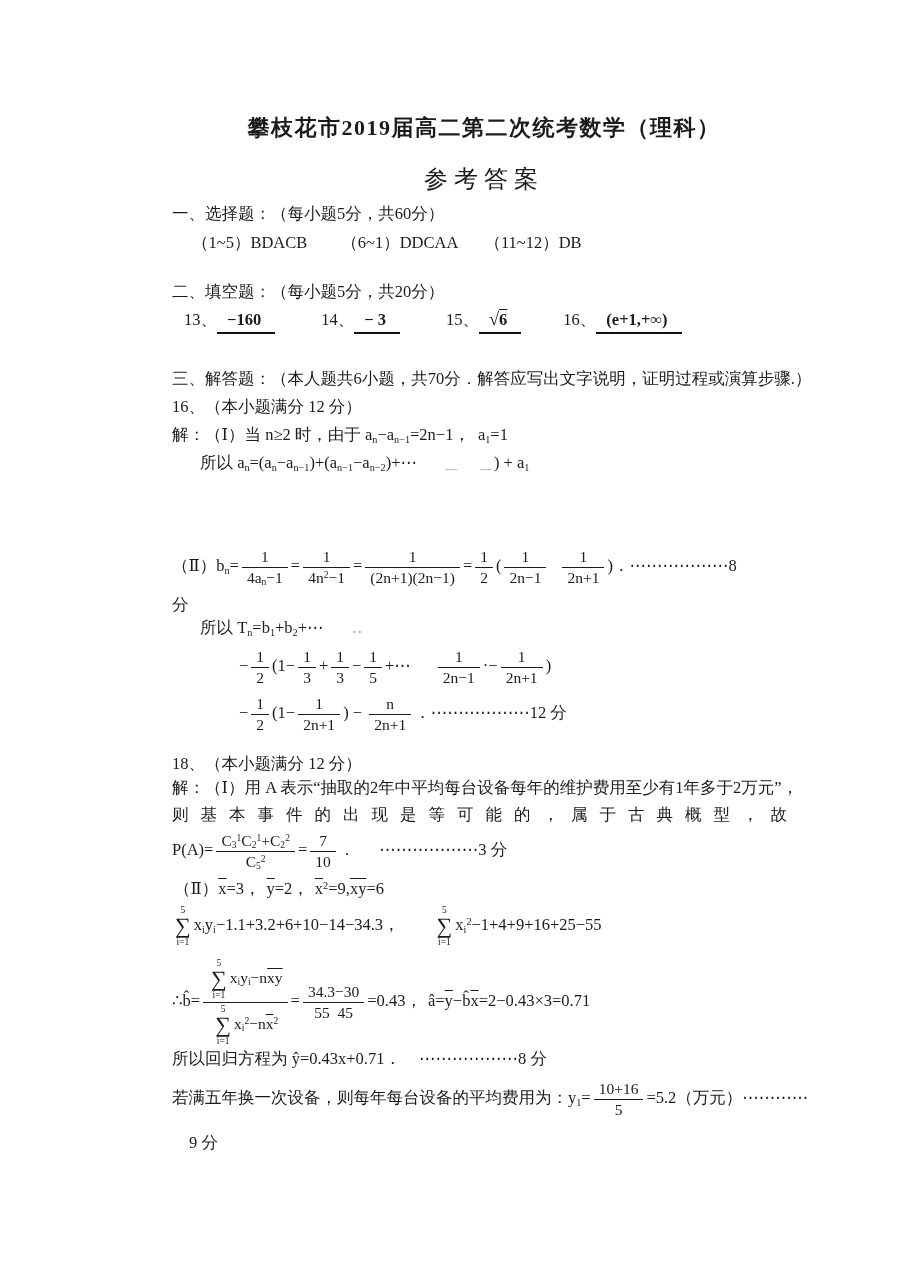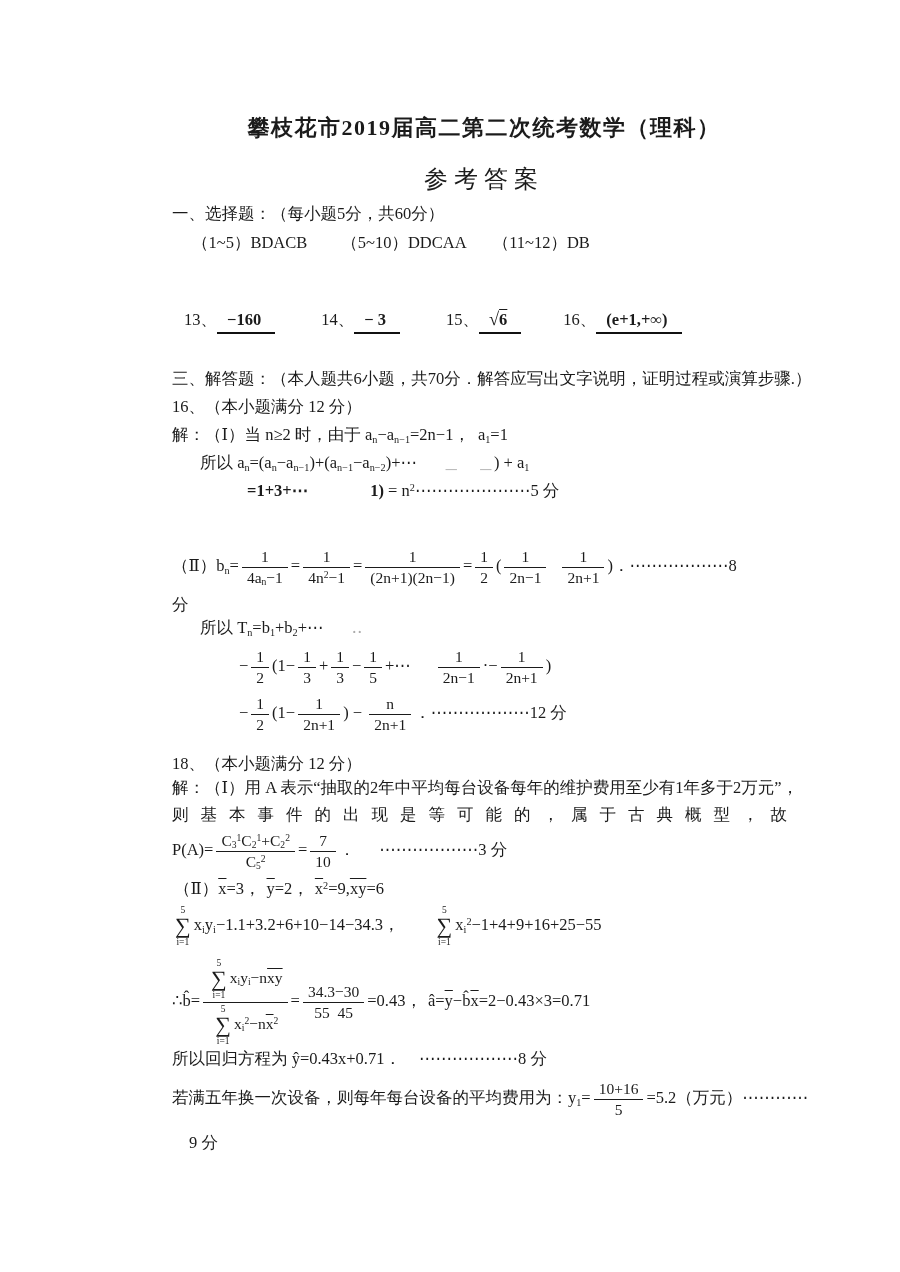--- a/index.html
+++ b/index.html
@@ -34,27 +34,27 @@
   .hsp{display:inline-block;}
 </style>
 </head>
 <body>
 
 <div class="page">
   <div class="title">攀枝花市2019届高二第二次统考数学（理科）</div>
   <div class="subtitle">参考答案</div>
   <div id="doc" style="position:absolute;left:0;top:0;width:100%;height:100%;">
       <div class="line" style="top: 203px; left: 138px;"><span>一、选择题：（每小题5分，共60分）</span></div>
-      <div class="line" style="top: 232px; left: 158px;"><span>（1~5）BDACB</span><span class="hsp" style="width: 34px;"></span><span>（5~10）DDCAA</span><span class="hsp" style="width: 26px;"></span><span>（11~12）DB</span></div>
+      <div class="line" style="top: 232px; left: 158px;"><span>（1~5）BDACB</span><span class="hsp" style="width: 34px;"></span><span>（6~1）DDCAA</span><span class="hsp" style="width: 26px;"></span><span>（11~12）DB</span></div>
+      <div class="line" style="top: 281px; left: 138px;"><span>二、填空题：（每小题5分，共20分）</span></div>
       <div class="line" style="top: 307px; left: 150px;"><span>13、</span><span class="uans">−160</span><span class="hsp" style="width: 46px;"></span><span>14、</span><span class="uans">− 3</span><span class="hsp" style="width: 46px;"></span><span>15、</span><span class="uans"><span class="sqrt"><span class="rad">√</span><span class="rv">6</span></span></span><span class="hsp" style="width: 42px;"></span><span>16、</span><span class="uans">(e+1,+∞)</span></div>
       <div class="line" style="top: 368px; left: 138px;"><span>三、解答题：（本人题共6小题，共70分．解答应写出文字说明，证明过程或演算步骤.）</span></div>
       <div class="line" style="top: 396px; left: 138px;"><span>16、（本小题满分 12 分）</span></div>
       <div class="line" style="top: 424px; left: 138px;"><span>解：（Ⅰ）当 n≥2 时，由于 a<sub>n</sub>−a<sub>n−1</sub>=2n−1，</span><span class="hsp" style="width: 8px;"></span><span>a<sub>1</sub>=1</span></div>
       <div class="line" style="top: 452px; left: 166px;"><span>所以 a<sub>n</sub>=(a<sub>n</sub>−a<sub>n−1</sub>)+(a<sub>n−1</sub>−a<sub>n−2</sub>)+⋯</span><span class="hsp" style="width: 26px;"></span><span class="faint">＿</span><span class="hsp" style="width: 18px;"></span><span class="faint">＿</span><span>) + a<sub>1</sub></span></div>
-      <div class="line" style="top: 480px; left: 213px;"><span class="b">=1+3+⋯</span><span class="hsp" style="width: 62px;"></span><span class="b">1)</span><span> = n<sup>2</sup>⋯⋯⋯⋯⋯⋯⋯5 分</span></div>
       <div class="line" style="top: 548px; left: 138px;"><span>（Ⅱ）b<sub>n</sub>=</span><span class="frac"><span class="num">1</span><span class="den">4a<sub>n</sub>−1</span></span><span>=</span><span class="frac"><span class="num">1</span><span class="den">4n<sup>2</sup>−1</span></span><span>=</span><span class="frac"><span class="num">1</span><span class="den">(2n+1)(2n−1)</span></span><span>=</span><span class="frac"><span class="num">1</span><span class="den">2</span></span><span>(</span><span class="frac"><span class="num">1</span><span class="den">2n−1</span></span><span class="hsp" style="width: 10px;"></span><span class="frac"><span class="num">1</span><span class="den">2n+1</span></span><span>)．⋯⋯⋯⋯⋯⋯8</span></div>
       <div class="line" style="top: 594px; left: 138px;"><span>分</span></div>
       <div class="line" style="top: 617px; left: 166px;"><span>所以 T<sub>n</sub>=b<sub>1</sub>+b<sub>2</sub>+⋯</span><span class="hsp" style="width: 28px;"></span><span class="faint">‥</span></div>
       <div class="line" style="top: 648px; left: 205px;"><span>−</span><span class="frac"><span class="num">1</span><span class="den">2</span></span><span>(1−</span><span class="frac"><span class="num">1</span><span class="den">3</span></span><span>+</span><span class="frac"><span class="num">1</span><span class="den">3</span></span><span>−</span><span class="frac"><span class="num">1</span><span class="den">5</span></span><span>+⋯</span><span class="hsp" style="width: 24px;"></span><span class="frac"><span class="num">1</span><span class="den">2n−1</span></span><span>·−</span><span class="frac"><span class="num">1</span><span class="den">2n+1</span></span><span>)</span></div>
       <div class="line" style="top: 695px; left: 205px;"><span>−</span><span class="frac"><span class="num">1</span><span class="den">2</span></span><span>(1−</span><span class="frac"><span class="num">1</span><span class="den">2n+1</span></span><span>) − </span><span class="frac"><span class="num">n</span><span class="den">2n+1</span></span><span>．⋯⋯⋯⋯⋯⋯12 分</span></div>
       <div class="line" style="top: 753px; left: 138px;"><span>18、（本小题满分 12 分）</span></div>
       <div class="line" style="top: 777px; left: 138px;"><span>解：（Ⅰ）用 A 表示“抽取的2年中平均每台设备每年的维护费用至少有1年多于2万元”，</span></div>
       <div class="line" style="top: 804px; left: 138px; letter-spacing: 12px;"><span>则基本事件的出现是等可能的，属于古典概型，故</span></div>
       <div class="line" style="top: 832px; left: 138px;"><span>P(A)=</span><span class="frac"><span class="num">C<sub>3</sub><sup>1</sup>C<sub>2</sub><sup>1</sup>+C<sub>2</sub><sup>2</sup></span><span class="den">C<sub>5</sub><sup>2</sup></span></span><span>=</span><span class="frac"><span class="num">7</span><span class="den">10</span></span><span>．</span><span class="hsp" style="width: 24px;"></span><span>⋯⋯⋯⋯⋯⋯3 分</span></div>
       <div class="line" style="top: 878px; left: 140px;"><span>（Ⅱ）</span><span class="ovl">x</span><span>=3，</span><span class="hsp" style="width: 6px;"></span><span class="ovl">y</span><span>=2，</span><span class="hsp" style="width: 6px;"></span><span class="ovl">x</span><span><sup>2</sup>=9,</span><span class="ovl">xy</span><span>=6</span></div>

